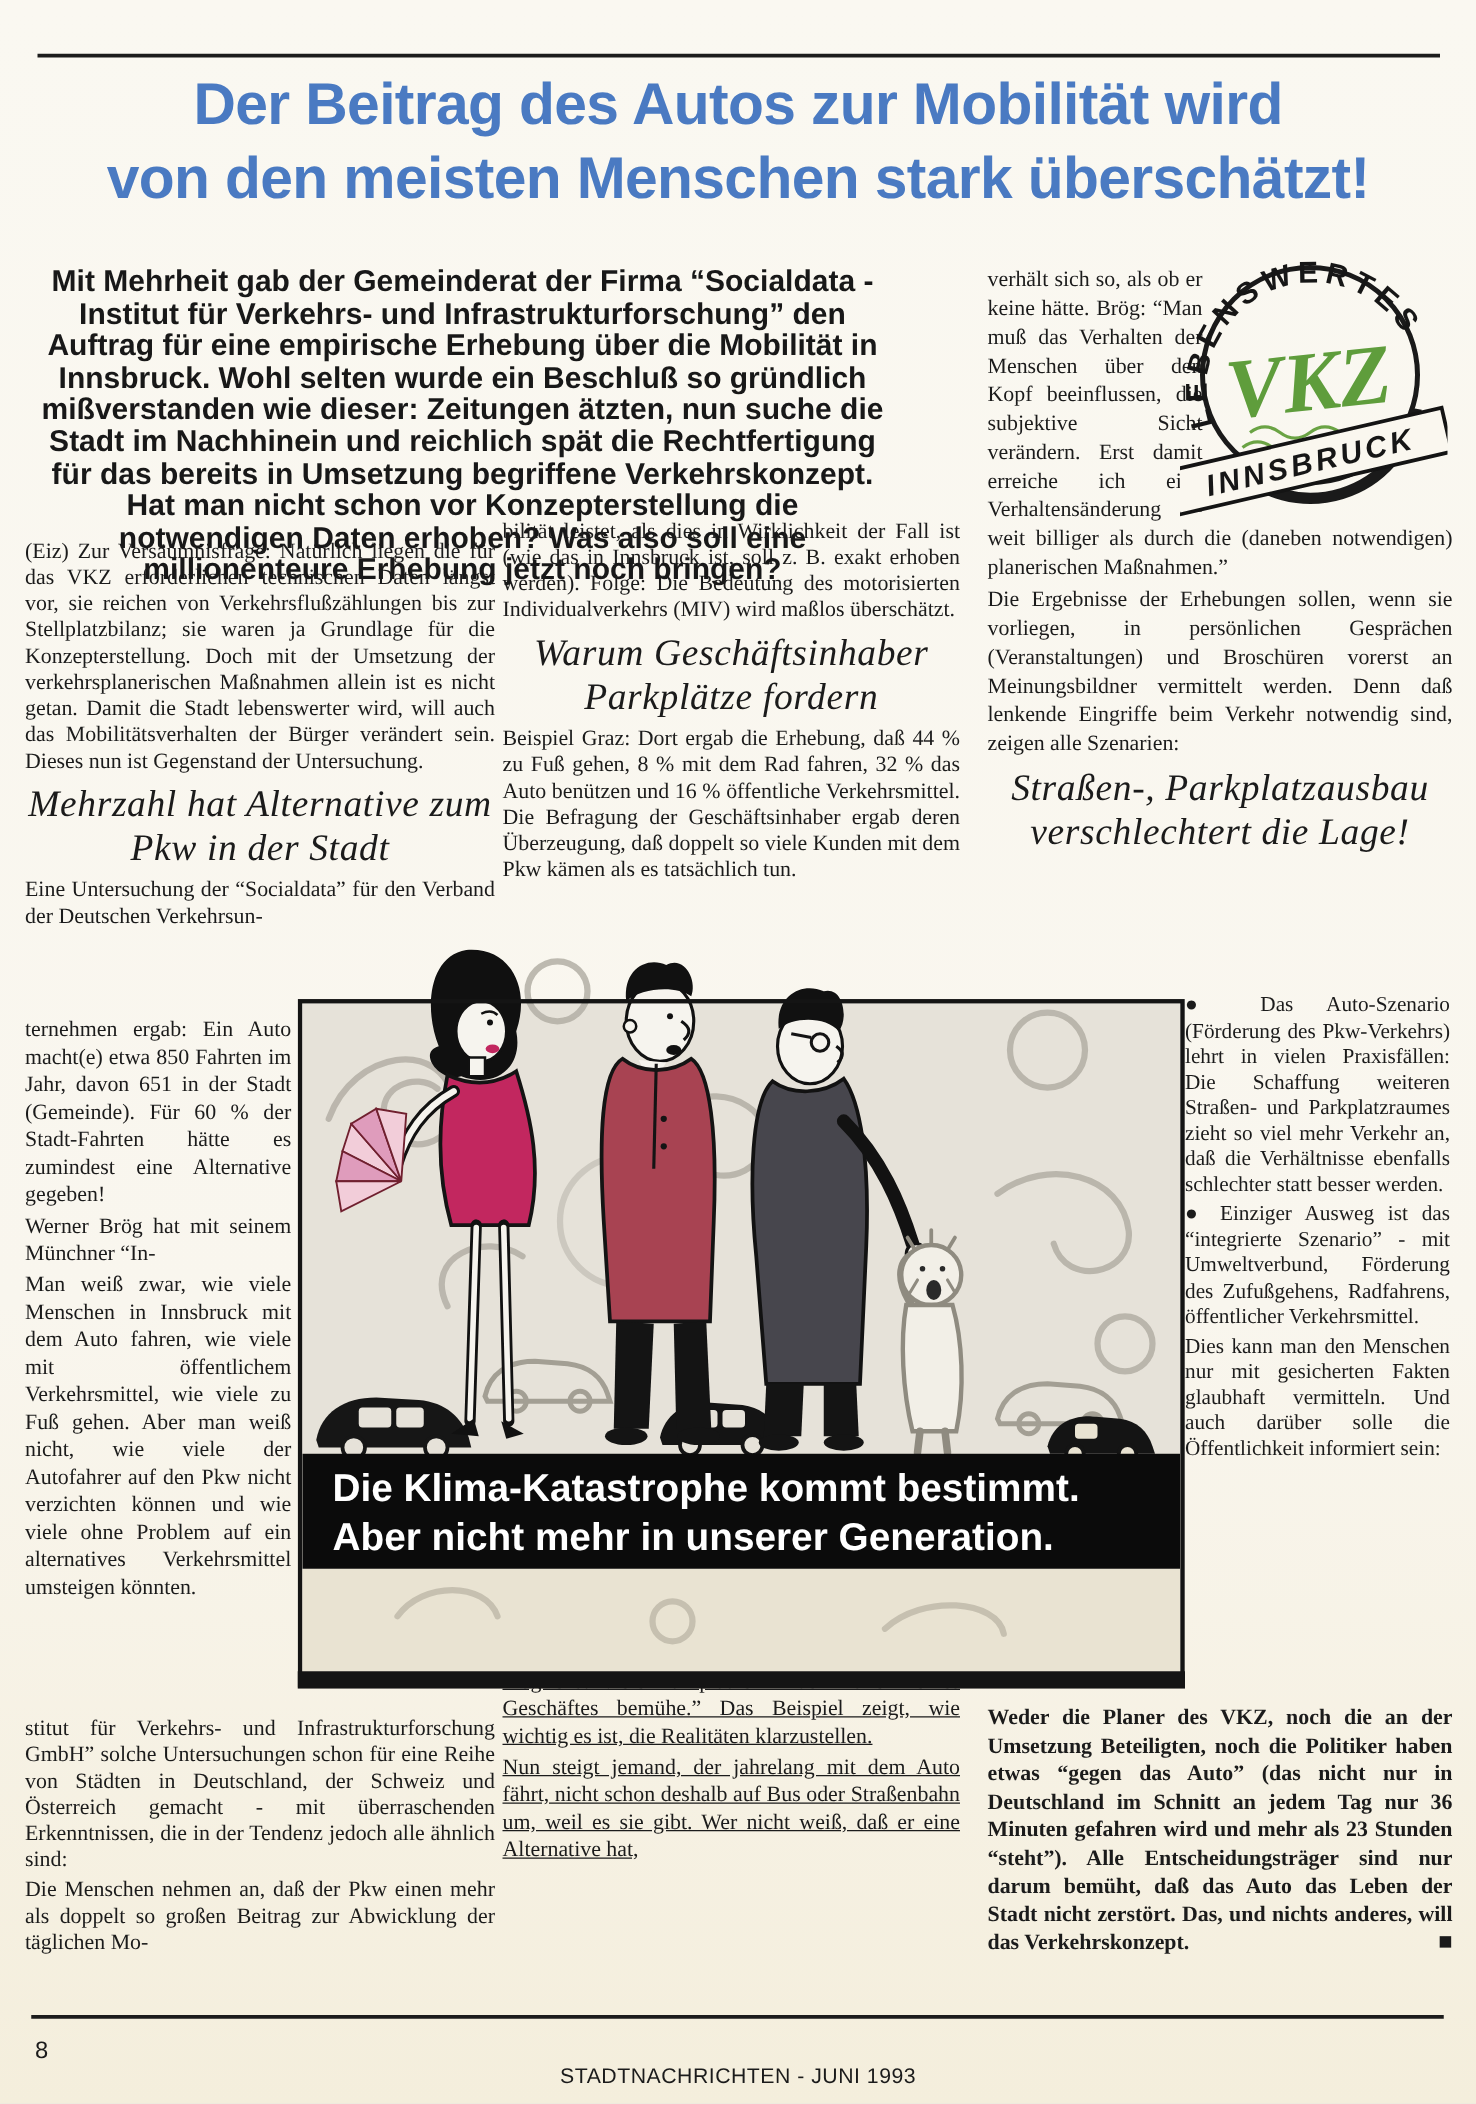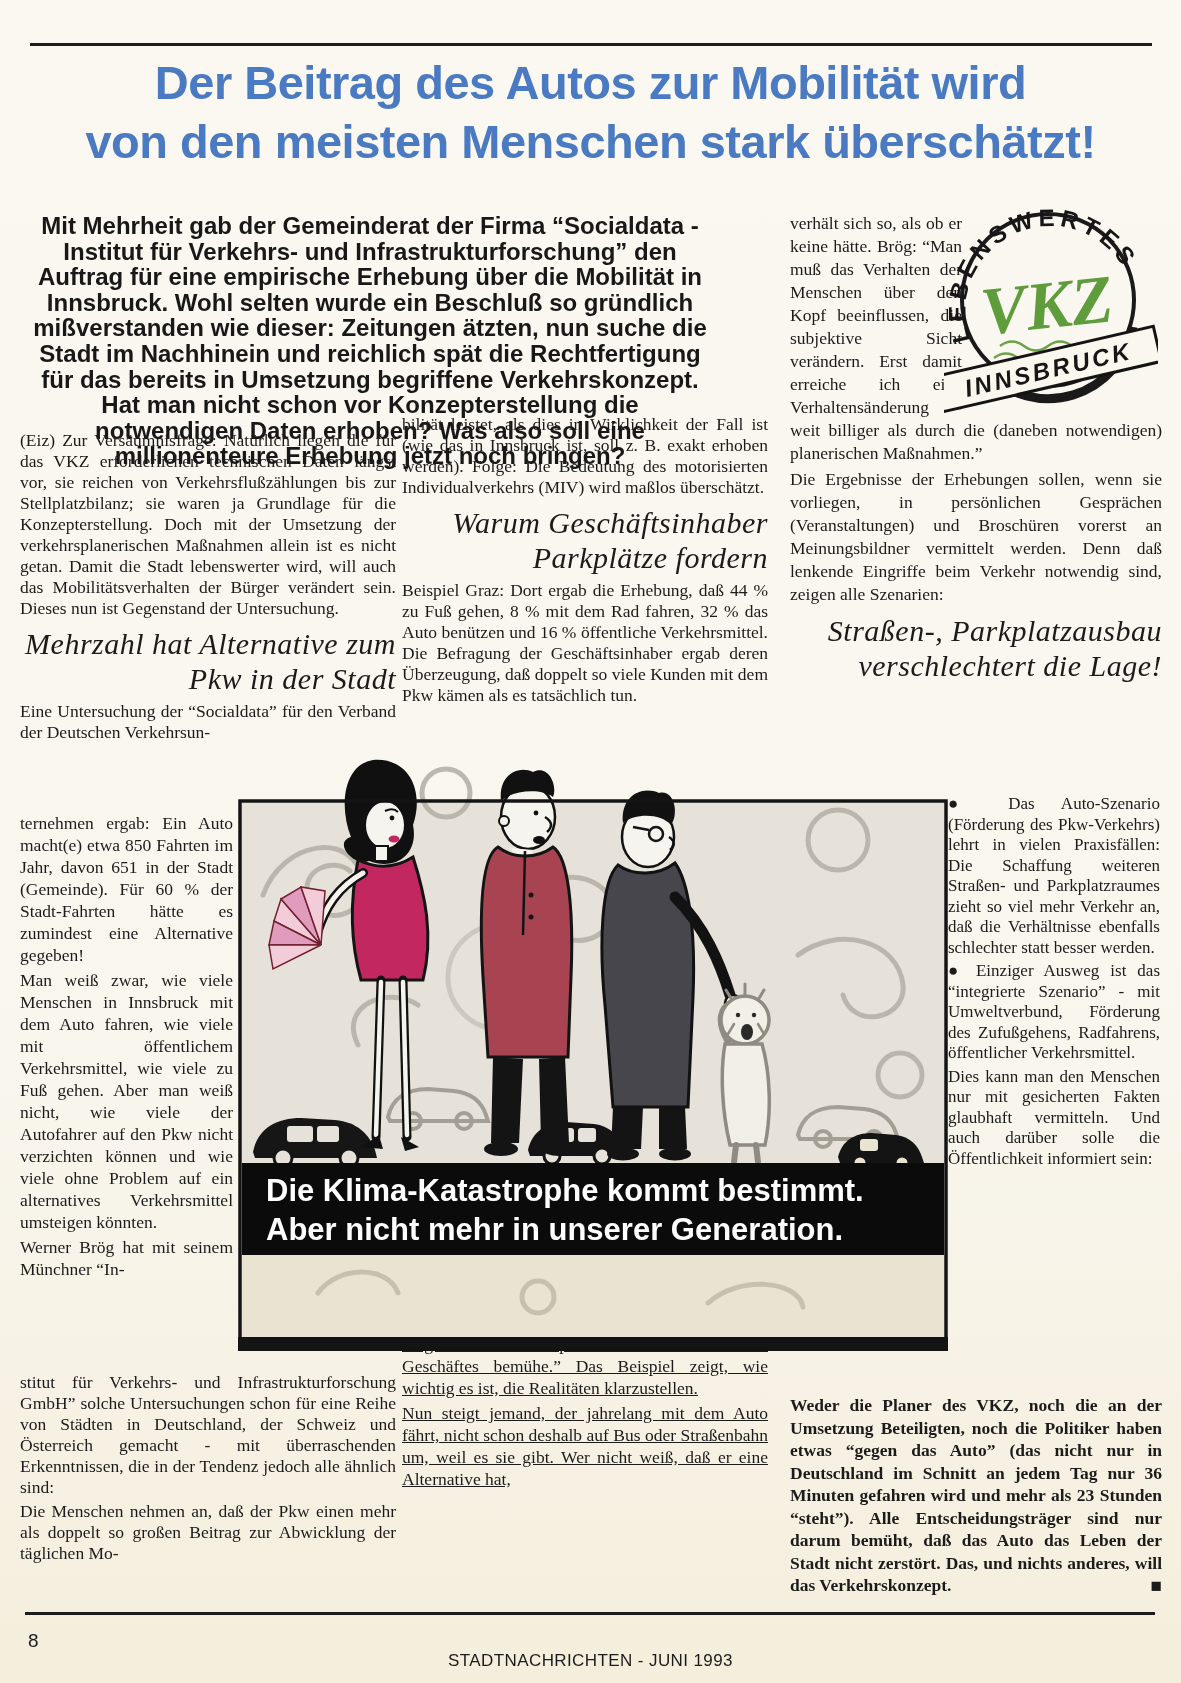--- a/index.html
+++ b/index.html
@@ -17,30 +17,30 @@
   .intro{
     position:absolute;left:25px;top:213px;width:690px;
     font-family:"Liberation Sans",sans-serif;font-weight:bold;
     font-size:24px;line-height:25.6px;text-align:center;color:#181818;
   }
   .col{position:absolute;text-align:justify;font-size:17.5px;line-height:21px;}
   .col p{margin:0 0 3px 0;}
   .col .bold{font-weight:normal;}
   h2.sub{
     font-family:"Liberation Serif",serif;font-style:italic;font-weight:normal;
-    font-size:30px;line-height:35px;margin:7px 0 5px 0;letter-spacing:0.5px;text-align:right;
+    font-size:30px;line-height:35px;margin:7px 0 5px 0;letter-spacing:0.5px;text-align:center;
   }
   #col1-top{left:20px;top:430px;width:376px;}
   #col2-top{left:402px;top:414px;width:366px;}
   #col3-top{left:790px;top:212px;width:372px;line-height:23px;}
   #col1-side{left:20px;top:812px;width:213px;line-height:22px;}
   #col3-side{left:948px;top:794px;width:212px;font-size:17px;line-height:20.5px;}
   #col1-bottom{left:20px;top:1372px;width:376px;}
   #col2-bottom{left:402px;top:1289px;width:366px;line-height:22px;text-decoration:underline;}
-  #col3-bottom{left:790px;top:1394px;width:372px;font-weight:bold;line-height:22.5px;}
+  #col3-bottom{left:790px;top:1362px;width:372px;font-weight:bold;line-height:22.5px;}
   #col3-bottom .endwrap{position:relative;display:block;}
   #col3-bottom .endmark{position:absolute;right:0;bottom:-1px;font-size:19px;}
   .stamp-spacer{float:right;width:200px;height:207px;}
   .stamp{position:absolute;left:944px;top:196px;width:214px;height:222px;}
   .illus{position:absolute;left:238px;top:745px;width:710px;height:606px;}
   .pageno{
     position:absolute;left:28px;top:1630px;font-family:"Liberation Sans",sans-serif;
     font-size:19px;color:#1b1b1b;
   }
   .footer{
@@ -76,22 +76,22 @@
 
   <div class="col" id="col3-top">
     <div class="stamp-spacer"></div>
     <p>verhält sich so, als ob er keine hätte. Brög: “Man muß das Verhalten der Menschen über den Kopf beeinflussen, die subjektive Sicht verändern. Erst damit erreiche ich eine Verhaltensänderung - weit billiger als durch die (daneben notwendigen) planerischen Maßnahmen.”</p>
     <p>Die Ergebnisse der Erhebungen sollen, wenn sie vorliegen, in persönlichen Gesprächen (Veranstaltungen) und Broschüren vorerst an Meinungsbildner vermittelt werden. Denn daß lenkende Eingriffe beim Verkehr notwendig sind, zeigen alle Szenarien:</p>
     <h2 class="sub">Straßen-, Parkplatzausbau verschlechtert die Lage!</h2>
   </div>
 
   <div class="col" id="col1-side">
     <p>ternehmen ergab: Ein Auto macht(e) etwa 850 Fahrten im Jahr, davon 651 in der Stadt (Gemeinde). Für 60 % der Stadt-Fahrten hätte es zumindest eine Alternative gegeben!</p>
+    <p>Werner Brög hat mit seinem Münchner “In-</p>
     <p>Man weiß zwar, wie viele Menschen in Innsbruck mit dem Auto fahren, wie viele mit öffentlichem Verkehrsmittel, wie viele zu Fuß gehen. Aber man weiß nicht, wie viele der Autofahrer auf den Pkw nicht verzichten können und wie viele ohne Problem auf ein alternatives Verkehrsmittel umsteigen könnten.</p>
-    <p>Werner Brög hat mit seinem Münchner “In-</p>
   </div>
 
   <div class="col" id="col1-bottom">
     <p>stitut für Verkehrs- und Infrastrukturforschung GmbH” solche Untersuchungen schon für eine Reihe von Städten in Deutschland, der Schweiz und Österreich gemacht - mit überraschenden Erkenntnissen, die in der Tendenz jedoch alle ähnlich sind:</p>
     <p class="bold">Die Menschen nehmen an, daß der Pkw einen mehr als doppelt so großen Beitrag zur Abwicklung der täglichen Mo-</p>
   </div>
 
   <div class="col" id="col3-side">
     <p>● Das Auto-Szenario (Förderung des Pkw-Verkehrs) lehrt in vielen Praxisfällen: Die Schaffung weiteren Straßen- und Parkplatzraumes zieht so viel mehr Verkehr an, daß die Verhältnisse ebenfalls schlechter statt besser werden.</p>
     <p>● Einziger Ausweg ist das “integrierte Szenario” - mit Umweltverbund, Förderung des Zufußgehens, Radfahrens, öffentlicher Verkehrsmittel.</p>

